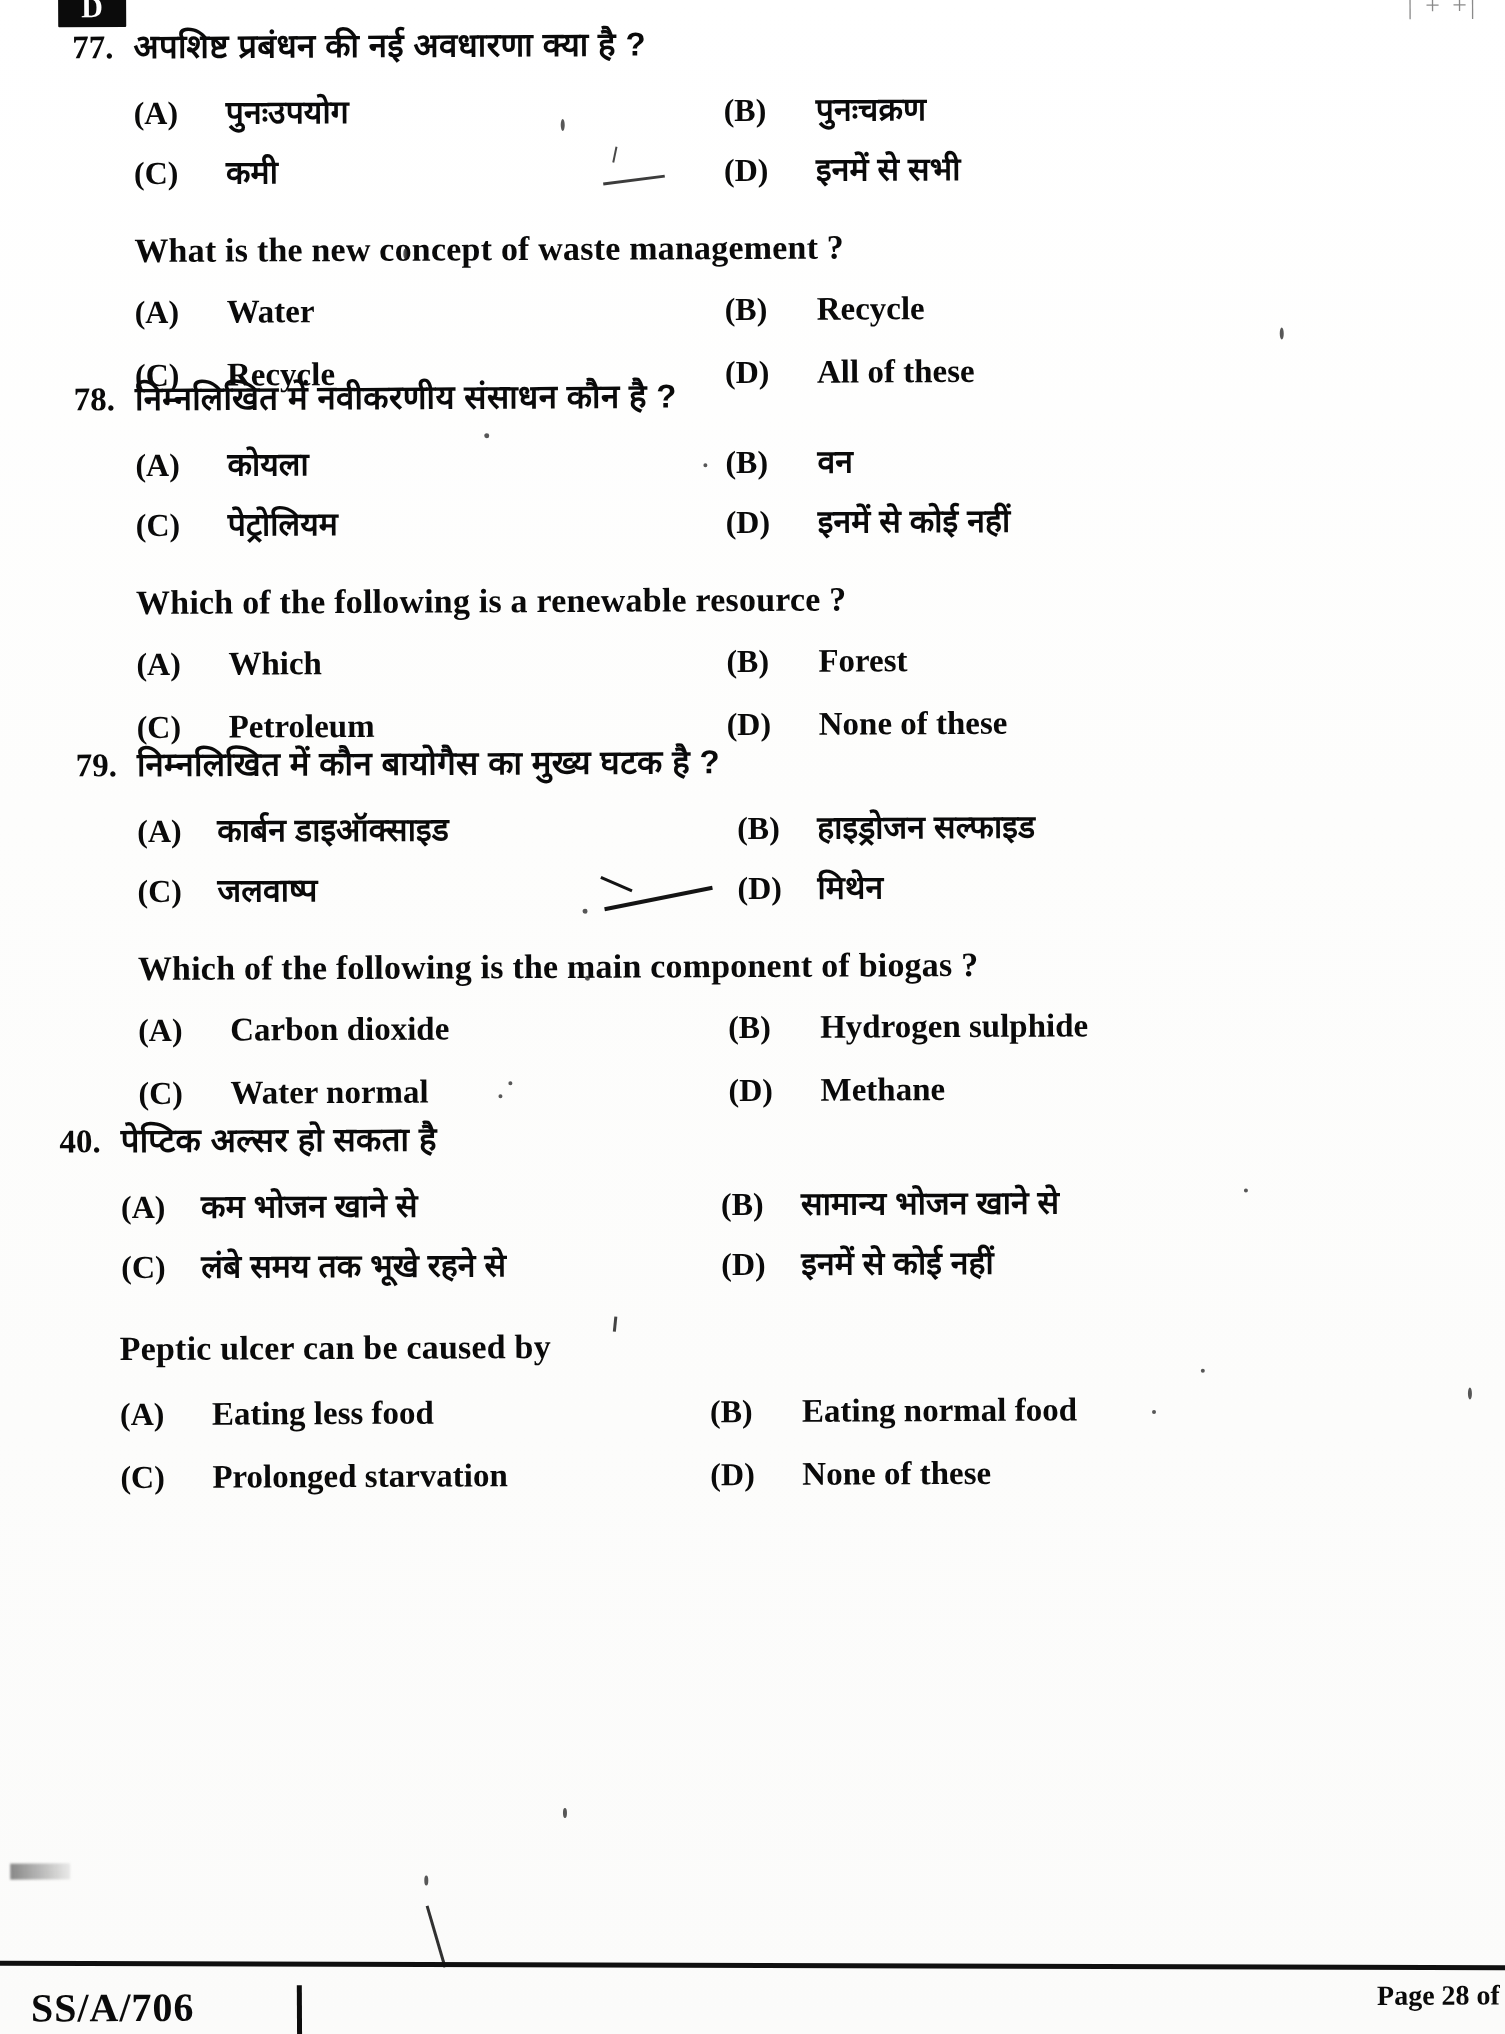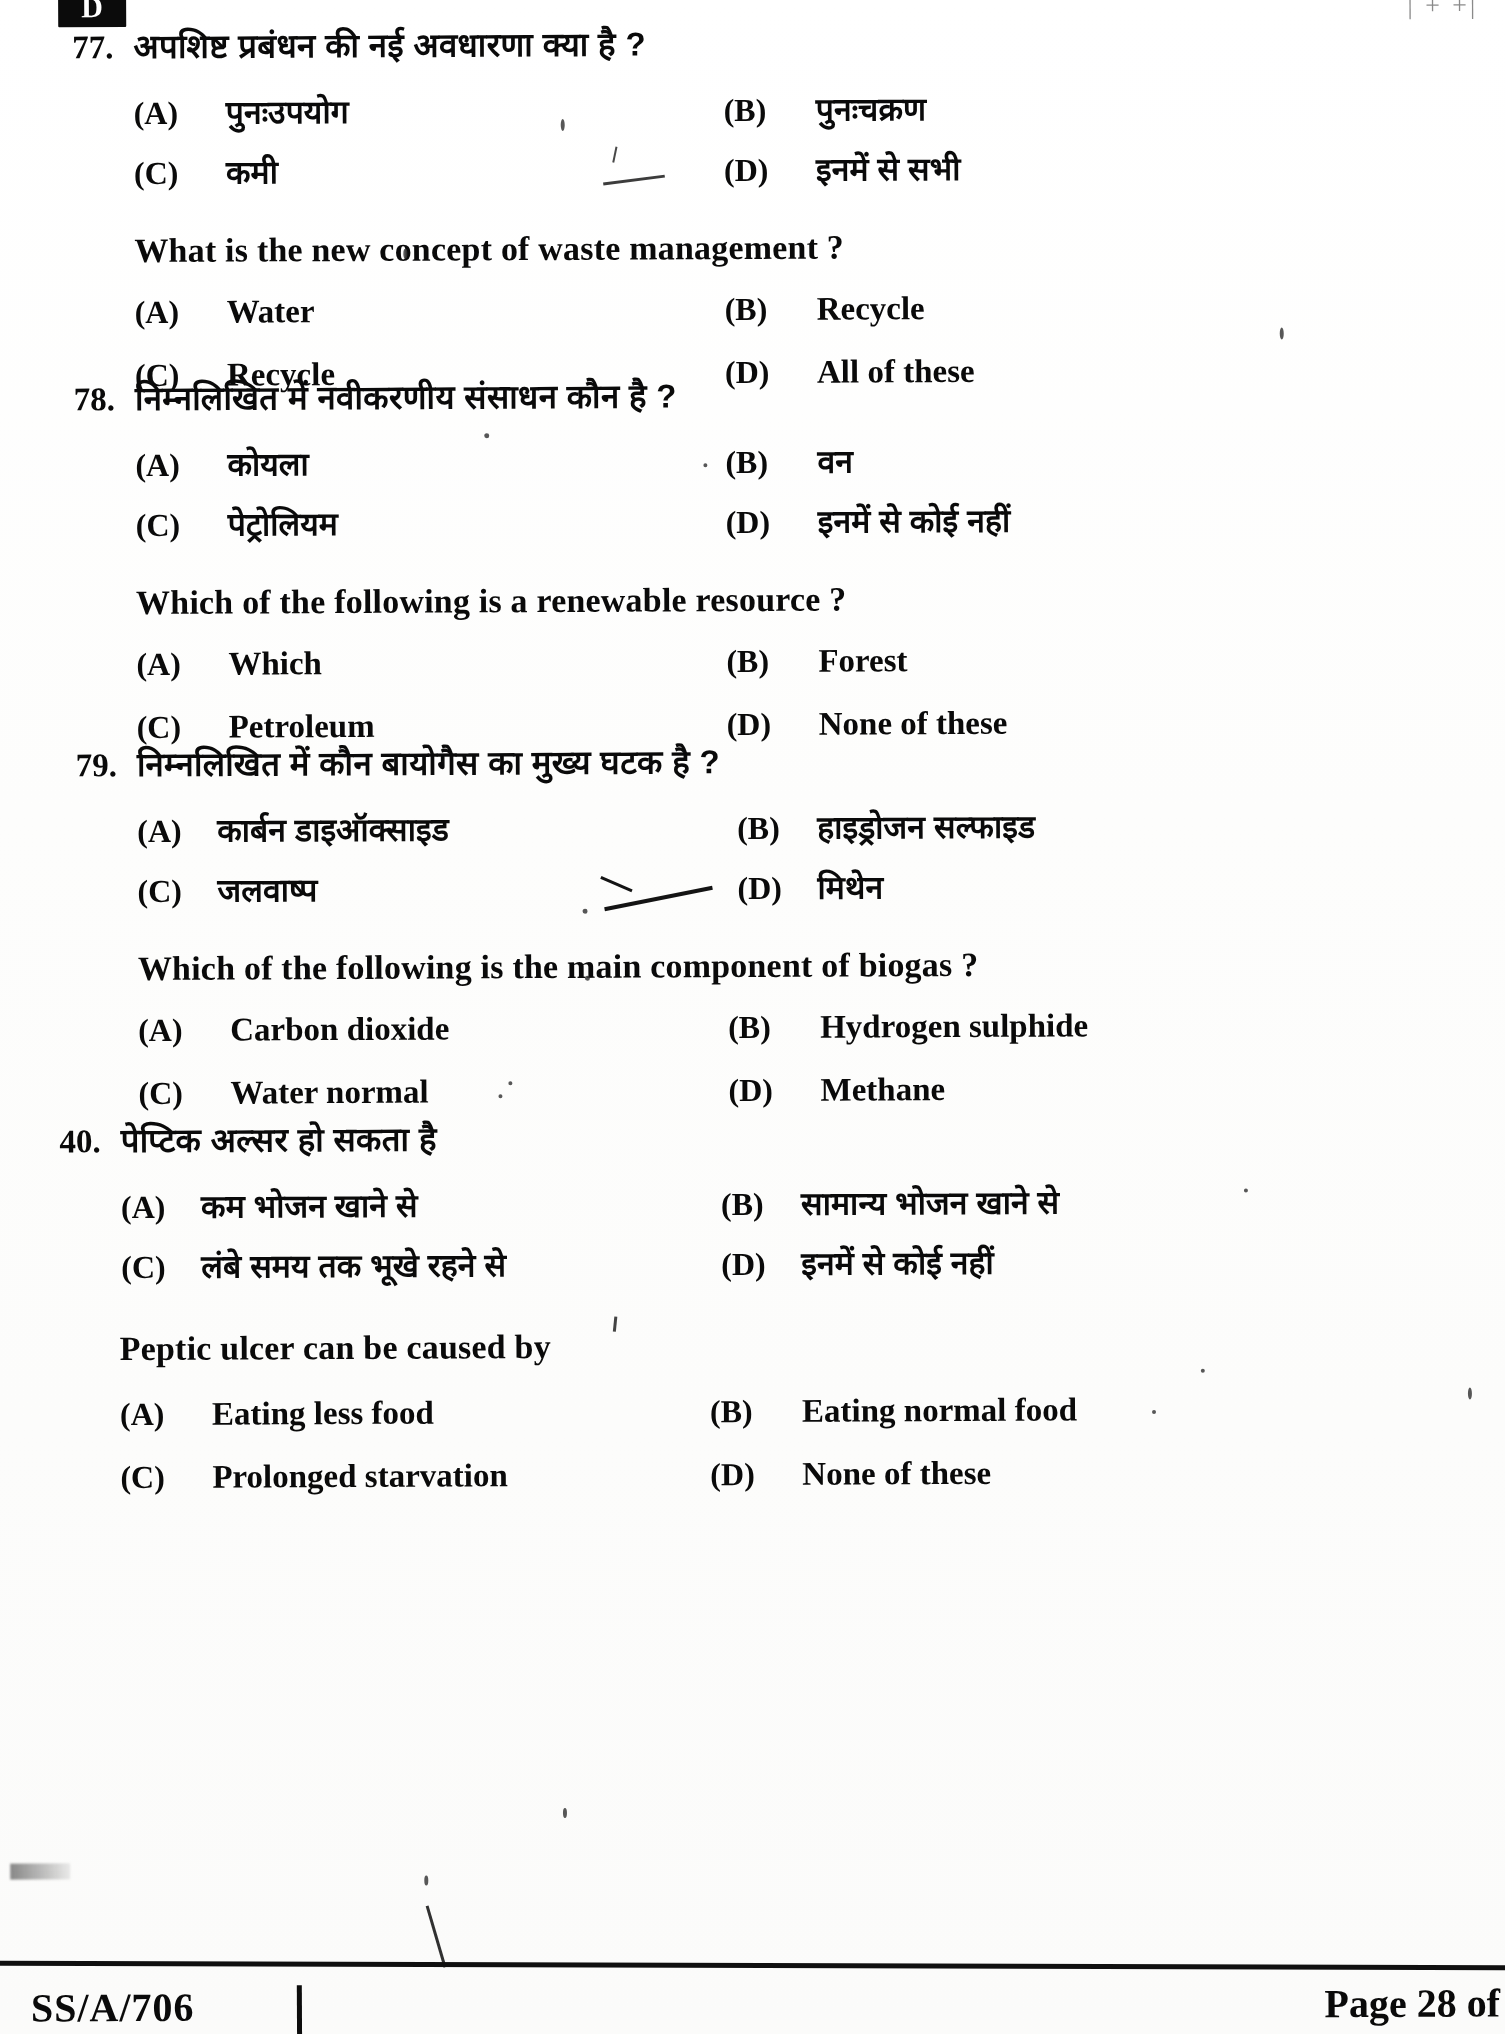--- a/index.html
+++ b/index.html
@@ -214,21 +214,21 @@
     font-weight: 700;
     font-size: 40px;
     letter-spacing: 1px;
   }
   .footer-page {
     position: absolute;
     right: 10px;
     top: 8px;
     font-family: "Liberation Serif", serif;
     font-weight: 700;
-    font-size: 40px;
+    font-size: 28px;
   }
 </style>
 </head>
 <body>
 
 <div class="page">
 
   <div class="reg-mark">D</div>
   <div class="top-right-mark">| + +|</div>
 

